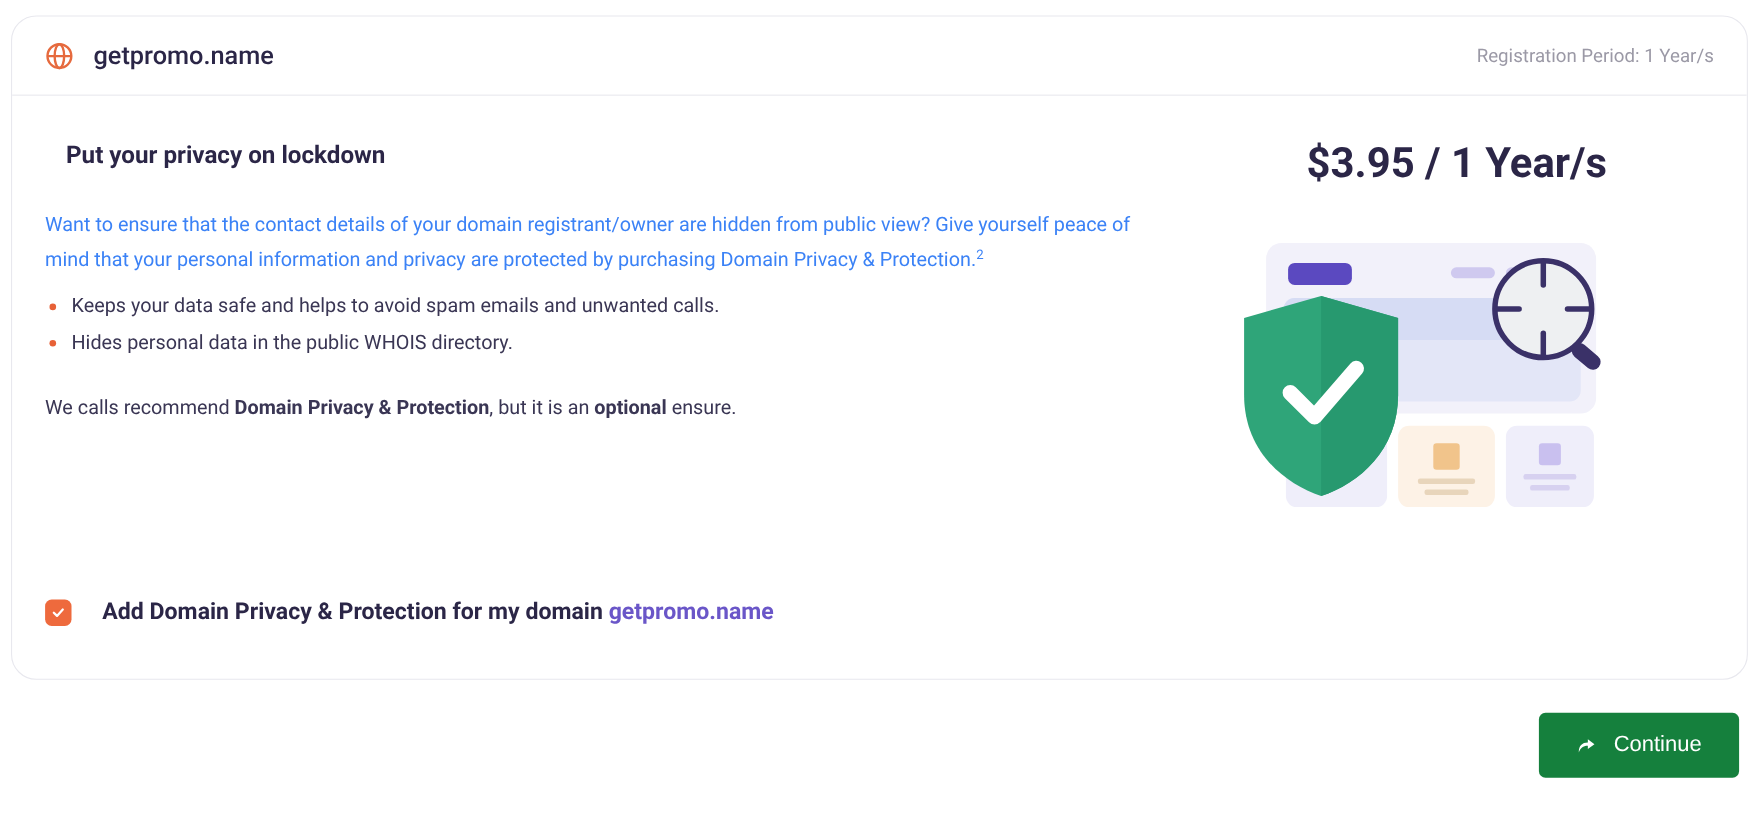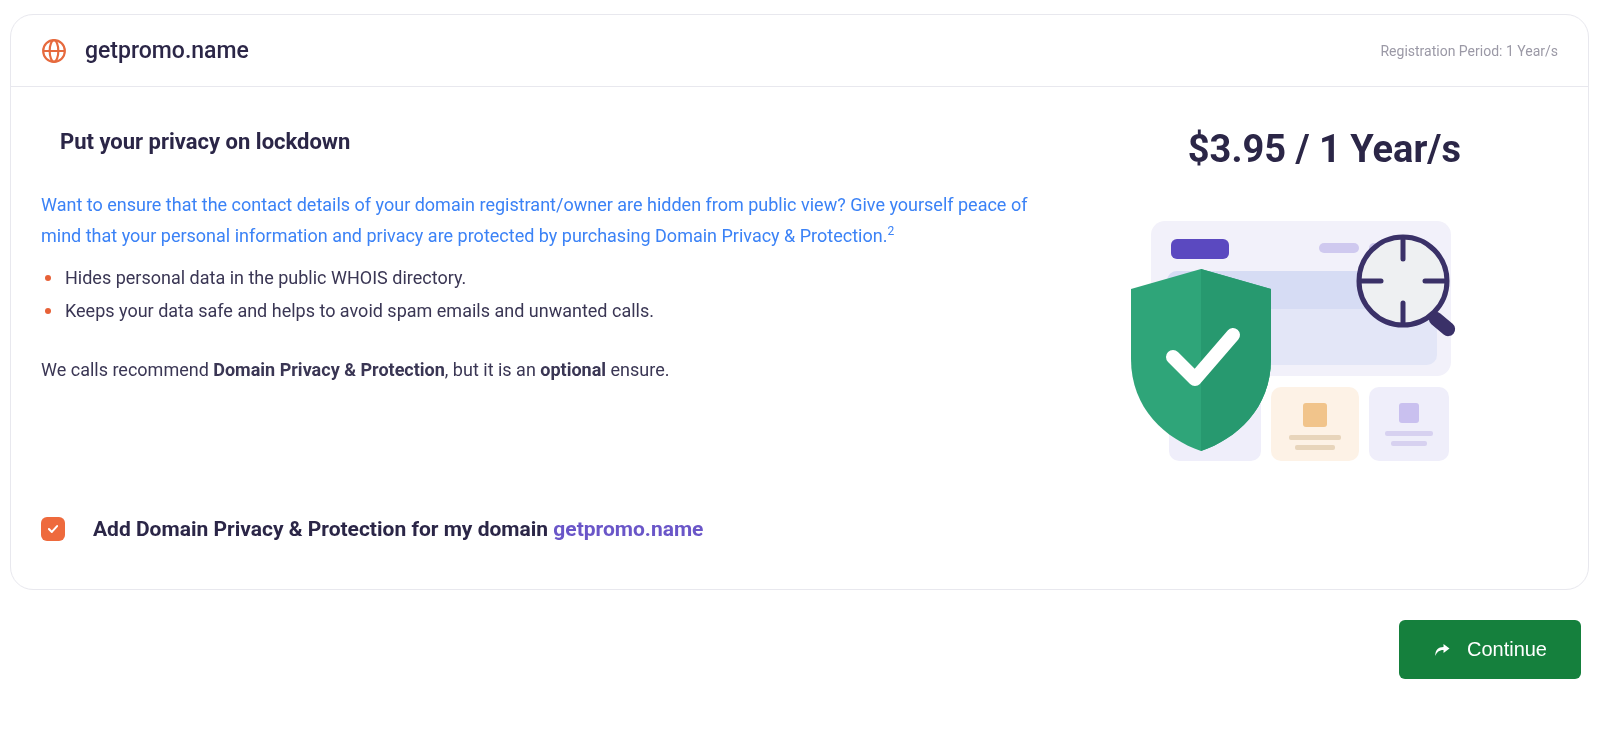--- a/index.html
+++ b/index.html
@@ -23,21 +23,21 @@
     border-bottom: 1px solid #e8e8ee;
   }
   .hdr-left { display: flex; align-items: center; gap: 18px; }
   .globe-icon { width: 26px; height: 26px; flex: none; }
   .domain-name {
     font-size: 23px;
     font-weight: 500;
     color: #2b2647;
   }
   .reg-period {
-    font-size: 14px;
+    font-size: 17px;
     color: #9b99a6;
   }
   .card-body {
     display: flex;
     padding: 40px 30px 48px 30px;
     gap: 40px;
   }
   .col-text { flex: 1; max-width: 1020px; }
   .section-title {
     font-size: 22px;
@@ -94,20 +94,21 @@
     font-size: 38px;
     font-weight: 700;
     color: #2b2647;
     white-space: nowrap;
   }
   .opt-row {
     display: flex;
     align-items: flex-end;
     gap: 28px;
     padding: 0 30px 48px 30px;
+    margin-top: 28px;
   }
   .checkbox {
     width: 24px;
     height: 24px;
     border-radius: 6px;
     background: #ee6a3d;
     display: inline-flex;
     align-items: center;
     justify-content: center;
     cursor: pointer;
@@ -163,22 +164,22 @@
 
   <div class="card-body">
     <div class="col-text">
       <h2 class="section-title">Put your privacy on lockdown</h2>
 
       <p class="intro">
         <span>Want to ensure that the contact details of your domain registrant/owner are hidden from public view? Give yourself peace of mind that your personal information and privacy are protected by purchasing Domain Privacy &amp; Protection.</span><sup>2</sup>
       </p>
 
       <ul class="features">
+        <li>Keeps your data safe and helps to avoid spam emails and unwanted calls.</li>
         <li>Hides personal data in the public WHOIS directory.</li>
-        <li>Keeps your data safe and helps to avoid spam emails and unwanted calls.</li>
       </ul>
 
       <p class="reco">
         <span>We calls recommend </span><strong>Domain Privacy &amp; Protection</strong><span>, but it is an </span><strong>optional</strong><span> ensure.</span>
       </p>
     </div>
 
     <div class="side-illus">
       <div class="price">$3.95 / 1 Year/s</div>
 

